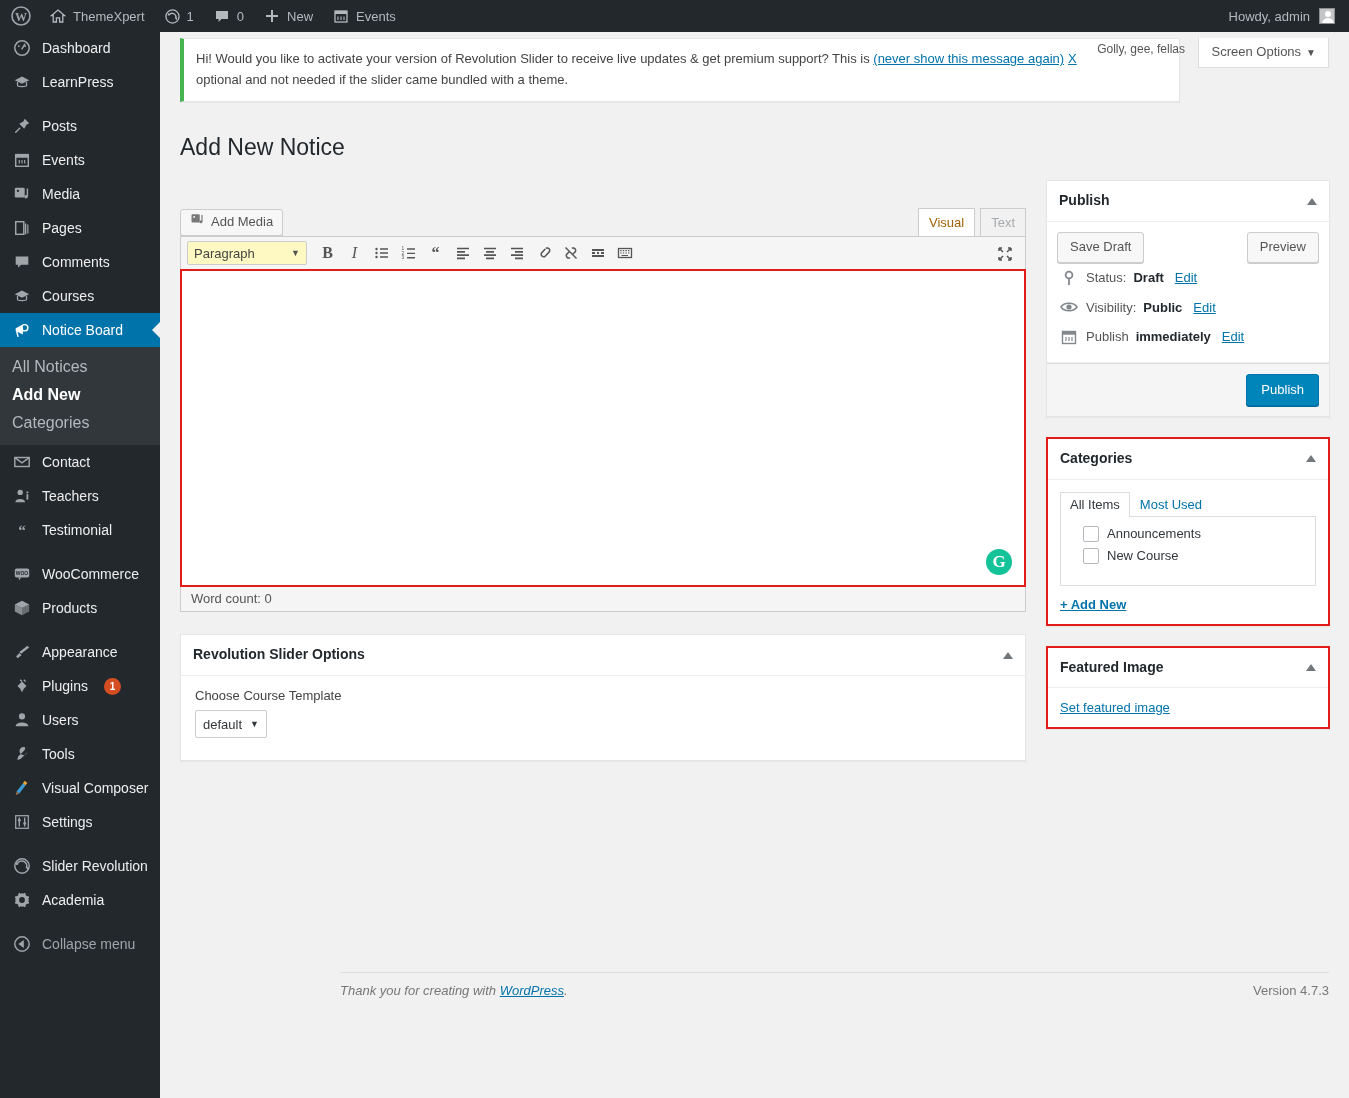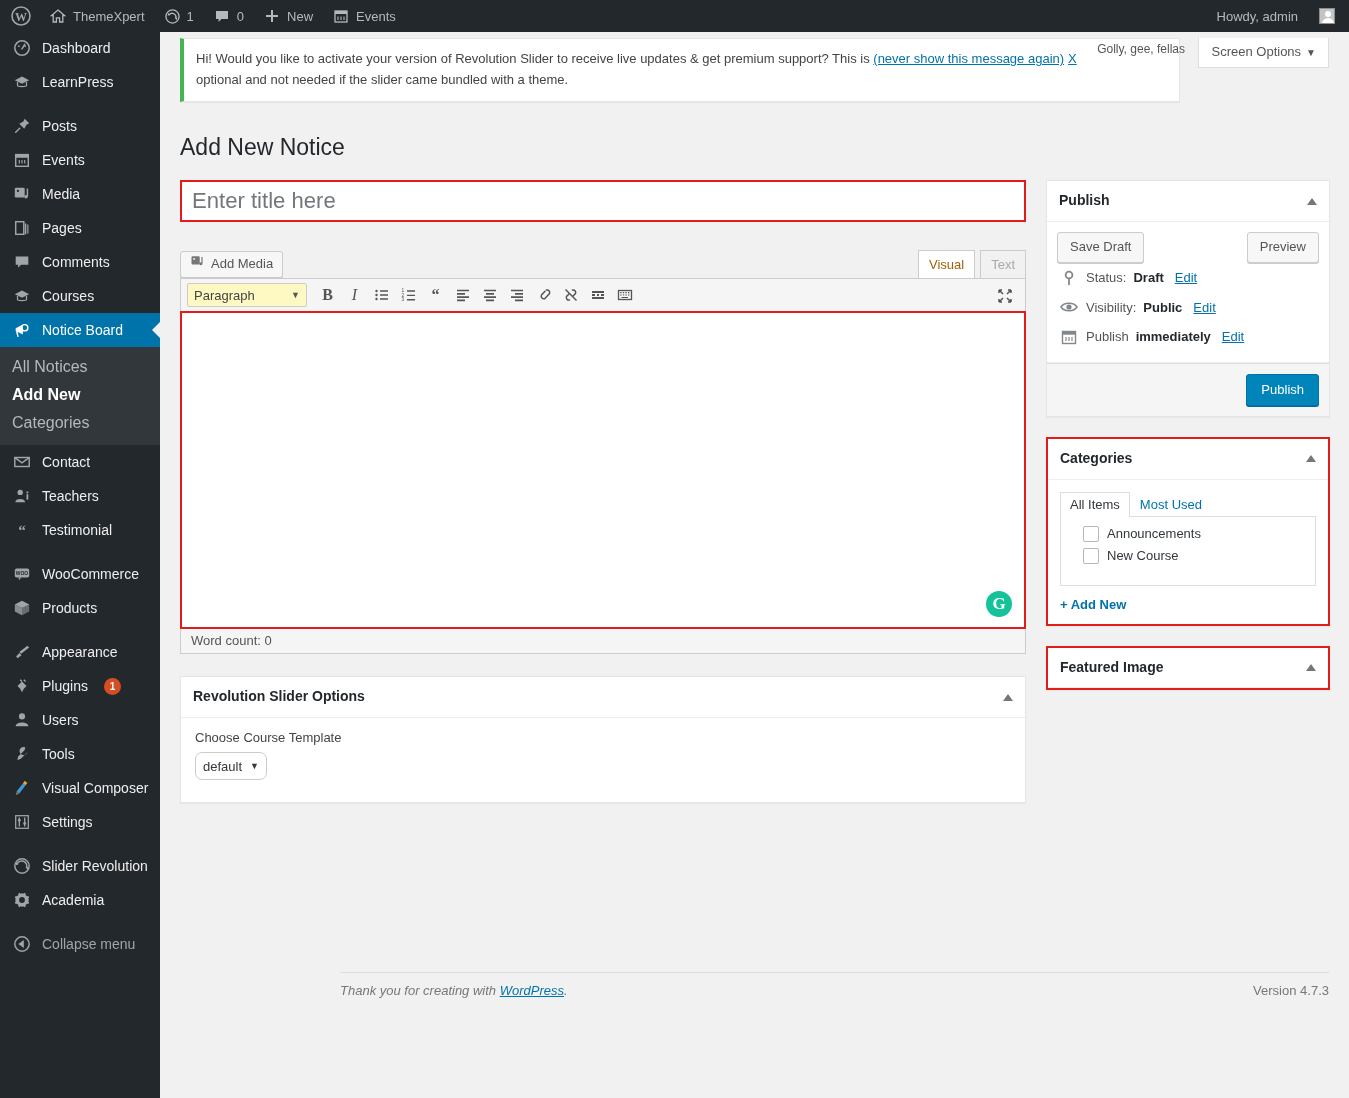--- a/index.html
+++ b/index.html
@@ -22,21 +22,21 @@
   }
   .ab-item {
     display: flex; align-items: center; gap: 7px;
     height: 32px; padding: 0 10px; color: #b4b9be; cursor: pointer;
     white-space: nowrap;
   }
   .ab-spacer { flex: 1; }
   .ab-ico { display: inline-flex; align-items: center; justify-content: center; }
   .ab-ico svg { display: block; }
   .wp-logo-wrap { padding: 0 9px 0 11px; }
-  #howdy { padding-right: 14px; gap: 21px; }
+  #howdy { padding-right: 14px; gap: 9px; }
   .avatar-box {
     width: 16px; height: 16px; background: #c3c4c5; border: 1px solid #8d8f91;
     display: inline-block; position: relative; overflow: hidden;
   }
   .avatar-box::before {
     content: ""; position: absolute; left: 5px; top: 2px;
     width: 6px; height: 6px; border-radius: 50%; background: #fff;
   }
   .avatar-box::after {
     content: ""; position: absolute; left: 2px; top: 9px;
@@ -208,21 +208,21 @@
     border-width: 0 5px 7px 5px; border-color: transparent transparent #72777c transparent;
   }
   .postbox .inside { padding: 12px; }
 
   
   #revslider-box { margin-top: 22px; }
   #revslider-box .inside { padding: 12px 14px 22px; }
   .rs-label { font-size: 13px; color: #444; margin-bottom: 7px; }
   .rs-select {
     display: inline-flex; align-items: center; justify-content: space-between;
-    background: #fff; border: 1px solid #ccc; border-radius: 7px;
+    background: #fff; border: 1px solid #ccc; border-radius: 2px;
     height: 28px; min-width: 72px; padding: 0 7px; font-size: 13px;
     color: #32373c; cursor: pointer; gap: 8px;
   }
   .rs-select .caret { font-size: 9px; }
 
   
   #submitdiv .inside { padding: 0; }
   #minor-publishing { padding: 10px; border-bottom: 1px solid #eee; }
   .mp-actions { display: flex; justify-content: space-between; align-items: center; }
   .button-secondary {
@@ -264,21 +264,21 @@
     min-height: 70px;
   }
   .cat-row { display: flex; align-items: center; gap: 8px; padding: 3px 0 3px 12px; }
   .cat-checkbox {
     width: 16px; height: 16px; flex: 0 0 16px;
     border: 1px solid #b4b9be; background: #fff; border-radius: 2px; cursor: pointer;
   }
   .cat-name { font-size: 13px; color: #32373c; }
   #add-new-category {
     display: inline-block; margin-top: 11px; font-size: 13px; font-weight: 600;
-    color: #0073aa; cursor: pointer;
+    color: #0073aa; text-decoration: underline; cursor: pointer;
   }
 
   
   #set-post-thumbnail {
     font-size: 13px; color: #0073aa; text-decoration: underline; cursor: pointer;
   }
 
   
   #wpfooter {
     position: absolute; left: 180px; right: 20px; top: 940px;
@@ -633,23 +633,20 @@
       <a href="#">(never show this message again)</a><span class="dismiss-x">X</span><br>
       <span>optional and not needed if the slider came bundled with a theme.</span>
     </div>
 
     <h1 id="page-title">Add New Notice</h1>
 
     <div id="poststuff">
 
       <div id="post-body-content">
 
-        <div id="titlediv">
-          <input id="title" type="text" value="" placeholder="Enter title here" style="">
-        </div>
 
         <div id="postdivrich">
 
           <div class="wp-editor-tools">
             <div id="insert-media-button">
               <span>
                 <svg width="15" height="15" viewBox="0 0 20 20">
                     <rect x="2" y="3" width="11" height="11" rx="1.5" fill="#777"></rect>
                     <circle cx="5.5" cy="6.5" r="1.3" fill="#f7f7f7"></circle>
                     <path d="M16 4 V12.5" stroke="#777" stroke-width="1.6"></path>
@@ -844,20 +841,23 @@
             </div>
             <span id="add-new-category">+ Add New</span>
           </div>
         </div>
 
         <div class="postbox highlight" id="postimagediv">
           <div class="postbox-header">
             <h2>Featured Image</h2>
             <span class="toggle-indicator"></span>
           </div>
+          <div class="inside">
+            <span id="set-post-thumbnail">Set featured image</span>
+          </div>
         </div>
 
       </div>
     </div>
   </div>
 
   <div id="wpfooter">
     <div id="footer-left">
       <span>Thank you for creating with</span>
       <a href="#">WordPress</a><span>.</span>

